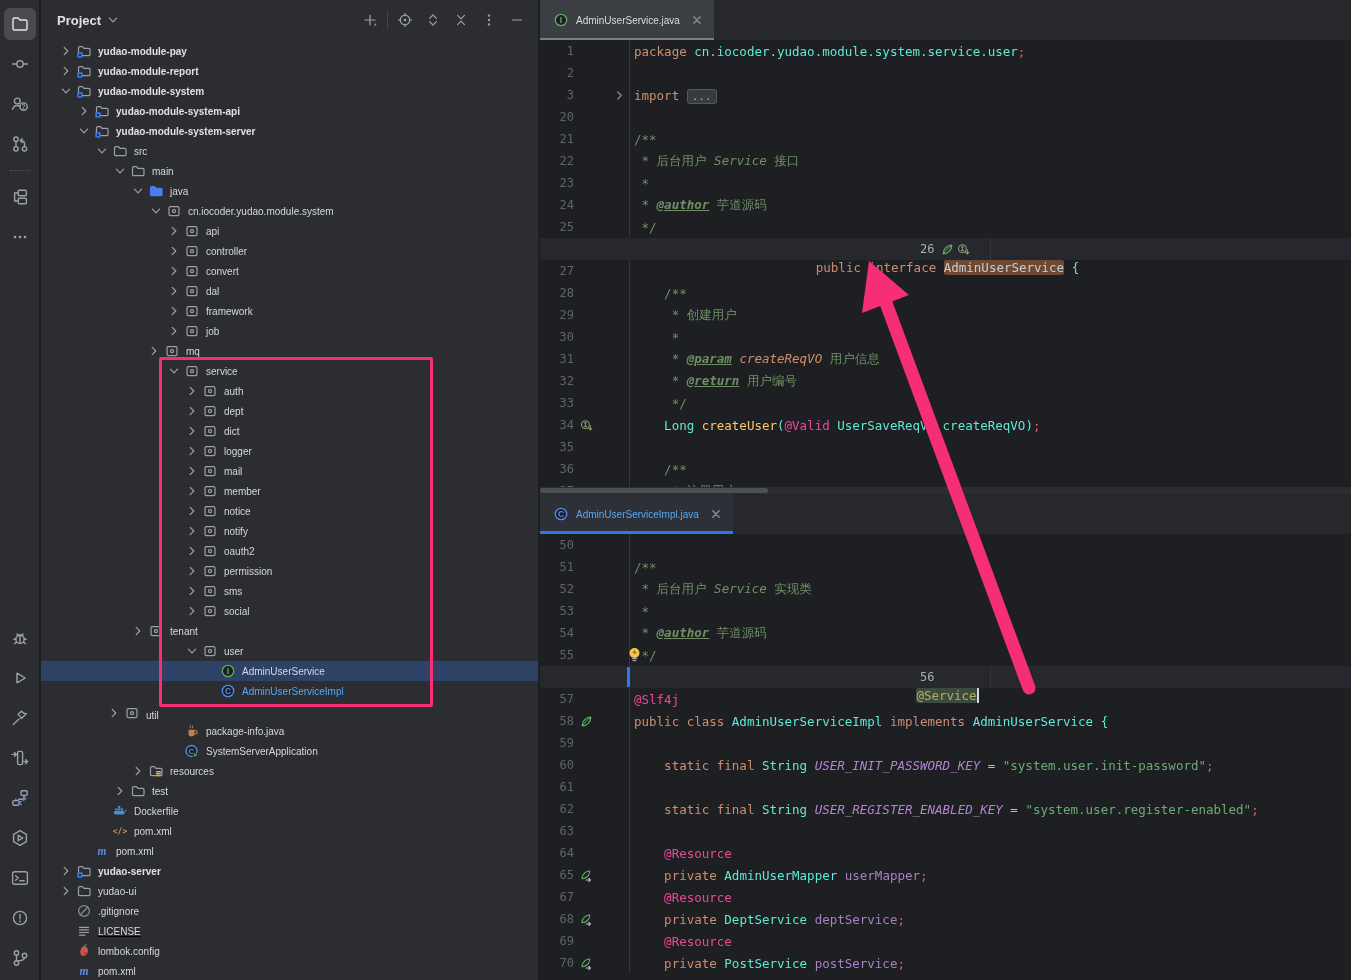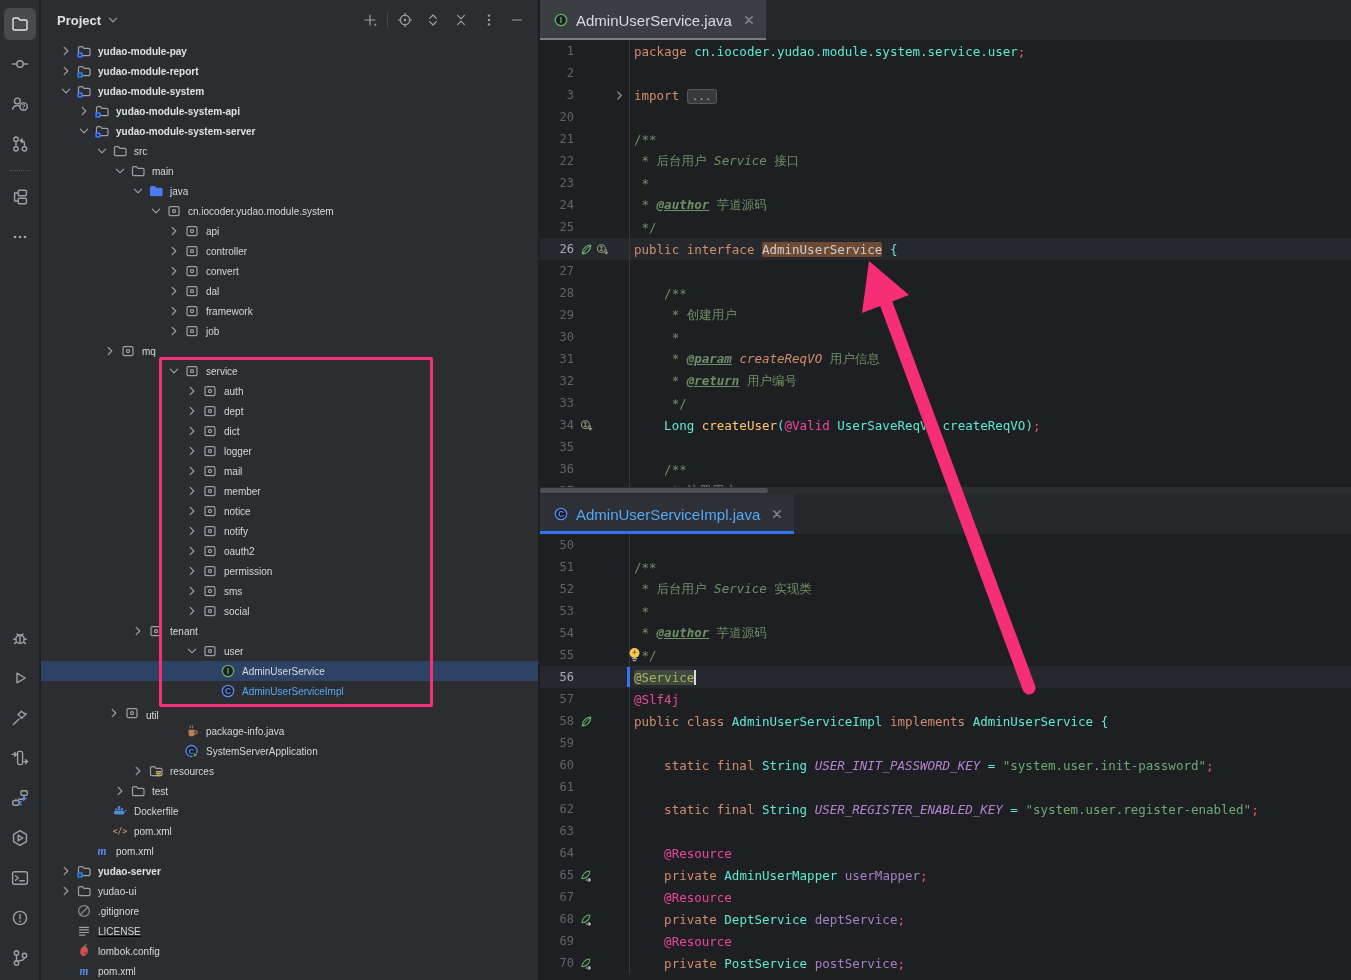--- a/index.html
+++ b/index.html
@@ -31,37 +31,37 @@
   .tree-row.selected { background:#2d4265; }
   .tr-slot { width:18px; height:16px; display:flex; align-items:center; justify-content:center; flex:none; }
   .tr-label { color:#d5d8dd; font-size:10px; margin-left:5px; }
   .tr-label.bold { font-weight:700; color:#dfe1e5; }
   .tr-label.blue { color:#56a8f5; }
 
   
   #editors { position:absolute; left:540px; top:0; width:811px; height:980px; background:#1e1f22; }
   .tabbar { position:absolute; left:0; right:0; height:40px; background:#26282b; }
   .tab { position:absolute; left:0; top:0; bottom:0; display:flex; align-items:center; padding:0 10px 0 13px; gap:7px; cursor:pointer; }
-  .tab-label { font-size:15px; }
+  .tab-label { font-size:10px; }
   .tab-close { display:flex; margin-left:3px; cursor:pointer; }
   #tab-top { background:#3b3e42; }
   #tab-top:after { content:""; position:absolute; left:0; right:0; bottom:0; height:2px; background:#7a7e85; }
   #tab-top .tab-label { color:#d8dbe0; }
   #tab-bottom { background:#2d3036; }
   #tab-bottom:after { content:""; position:absolute; left:0; right:0; bottom:0; height:3px; background:#3574f0; }
   #tab-bottom .tab-label { color:#56a8f5; }
 
   #editor-top { position:absolute; left:0; top:0; width:811px; height:487px; overflow:hidden; }
   #editor-bottom { position:absolute; left:0; top:494px; width:811px; height:486px; overflow:hidden; }
   .code-area { position:absolute; left:0; top:40px; right:0; bottom:0; overflow:hidden; font-family:"DejaVu Sans Mono","Liberation Mono",monospace; font-size:12.5px; }
   #scroll-strip { position:absolute; left:0; top:487px; width:811px; height:7px; background:#2b2d30; }
   #scroll-thumb { position:absolute; left:0; top:1px; width:228px; height:5px; border-radius:3px; background:#4c4f53; }
 
   .code-row { position:relative; height:22px; display:flex; align-items:center; }
-  .code-row.current { background:#26282e; }
+  .code-row.current { background:#26282e;flex-direction:column; }
   .gutter { flex:none; width:90px; height:100%; display:flex; align-items:center; border-right:1px solid #35373b; }
   .lnum { width:34px; text-align:right; color:#606469; font-size:12px; flex:none; }
   .current .lnum { color:#a9adb5; }
   .gicons { flex:1; height:100%; display:flex; align-items:center; gap:3px; padding:0 3px 0 6px; }
   .gicons .fold { margin-left:auto; }
   .code-text { padding-left:4px; white-space:pre; }
   .vcs-stripe { position:absolute; left:87px; top:1px; bottom:1px; width:3px; background:#3574f0; }
   .bulb { position:absolute; left:86px; top:2px; z-index:3; }
   .caret { display:inline-block; width:2px; height:15px; background:#d6d9de; vertical-align:-3px; }
 
@@ -461,21 +461,21 @@
             </svg>
           </span>
           <span class="tr-slot">
             <svg width="16" height="16" viewBox="0 0 16 16" fill="none" stroke="#9da0a8" stroke-width="1.2" stroke-linecap="round" stroke-linejoin="round">
               <rect x="3" y="3.7" width="10" height="9" rx="1.4"></rect>
               <circle cx="8" cy="8.2" r="1.5"></circle>
             </svg>
           </span>
           <span class="tr-label">job</span>
         </div>
-        <div class="tree-row" style="padding-left: 60px; text-align: center;">
+        <div class="tree-row" style="padding-left: 104px; text-align: center;">
           <span class="tr-slot">
             <svg width="16" height="16" viewBox="0 0 16 16" fill="none" stroke="#9da0a8" stroke-width="1.2" stroke-linecap="round" stroke-linejoin="round">
               <path d="M6.2 4.4 9.8 8l-3.6 3.6"></path>
             </svg>
           </span>
           <span class="tr-slot">
             <svg width="16" height="16" viewBox="0 0 16 16" fill="none" stroke="#9da0a8" stroke-width="1.2" stroke-linecap="round" stroke-linejoin="round">
               <rect x="3" y="3.7" width="10" height="9" rx="1.4"></rect>
               <circle cx="8" cy="8.2" r="1.5"></circle>
             </svg>

